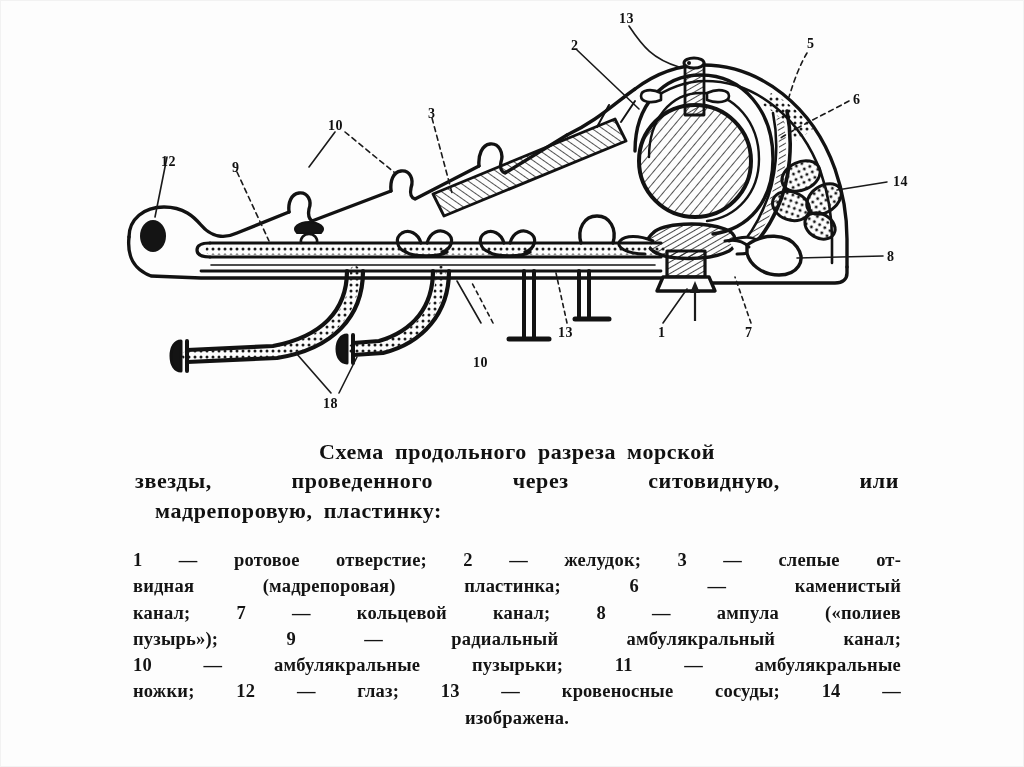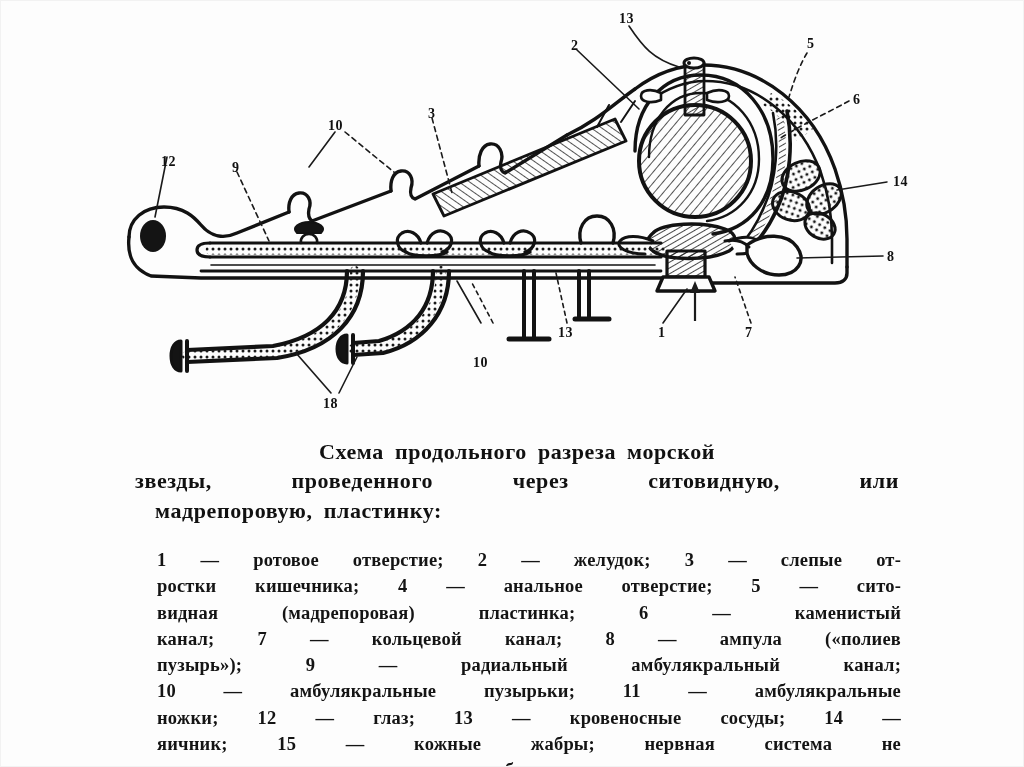--- a/index.html
+++ b/index.html
@@ -78,21 +78,20 @@
     font-family: "Liberation Serif", serif;
     font-weight: bold;
     font-size: 18.5px;
     color: #141414;
     line-height: 1.42;
     letter-spacing: 0.2px;
     word-spacing: 3px;
     text-align: justify;
     text-align-last: justify;
     white-space: nowrap;
-    margin-left: 24px;
   }
   .leg-line.last {
     text-align: center;
     text-align-last: center;
   }
 </style>
 </head>
 <body>
 
 <div id="page">
@@ -292,23 +291,21 @@
   </div>
 
   <div id="caption">
     <div class="cap-line l1">Схема  продольного  разреза  морской</div>
     <div class="cap-line l2">звезды,  проведенного  через  ситовидную,  или</div>
     <div class="cap-line l3">мадрепоровую,  пластинку:</div>
   </div>
 
   <div id="legend">
     <div class="leg-line">1 — ротовое  отверстие;  2 — желудок;  3 — слепые  от-</div>
-    <div class="leg-line">ростки  кишечника;  4 — анальное  отверстие;  5 — сито-</div>
     <div class="leg-line">видная  (мадрепоровая)  пластинка;  6 — каменистый</div>
     <div class="leg-line">канал;   7 — кольцевой  канал;   8 — ампула  («полиев</div>
     <div class="leg-line">пузырь»);  9 — радиальный  амбулякральный  канал;</div>
     <div class="leg-line">10 — амбулякральные  пузырьки;  11 — амбулякральные</div>
     <div class="leg-line">ножки;  12 — глаз;   13 — кровеносные  сосуды;   14 —</div>
-    <div class="leg-line">яичник;  15 — кожные  жабры;  нервная  система  не</div>
     <div class="leg-line last">изображена.</div>
   </div>
 
 </div>
 
 </body></html>

